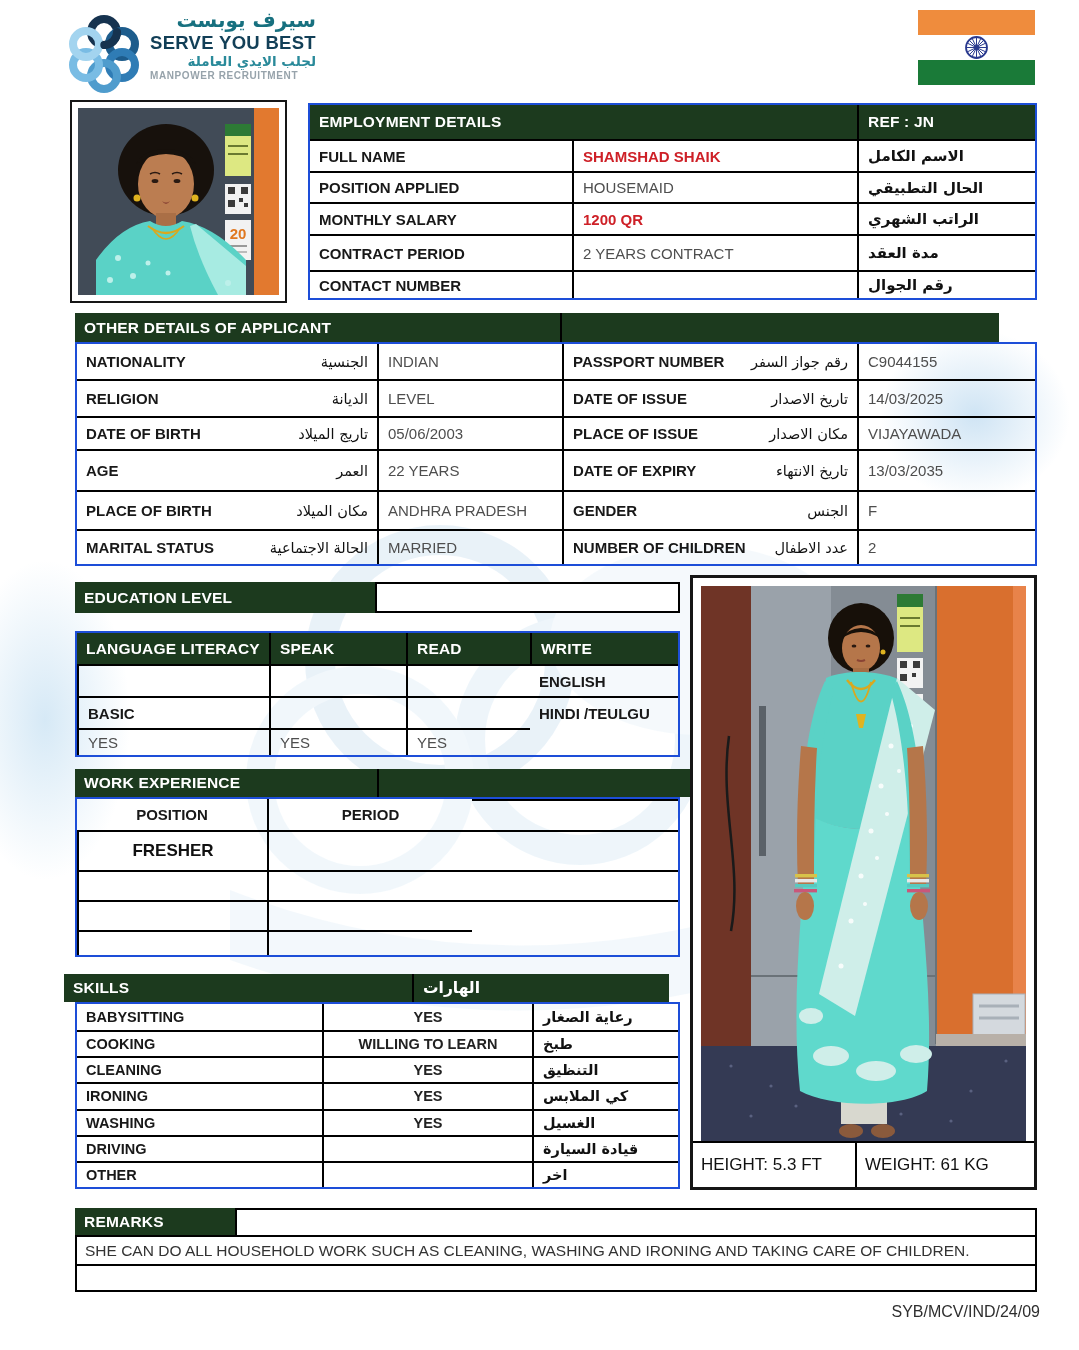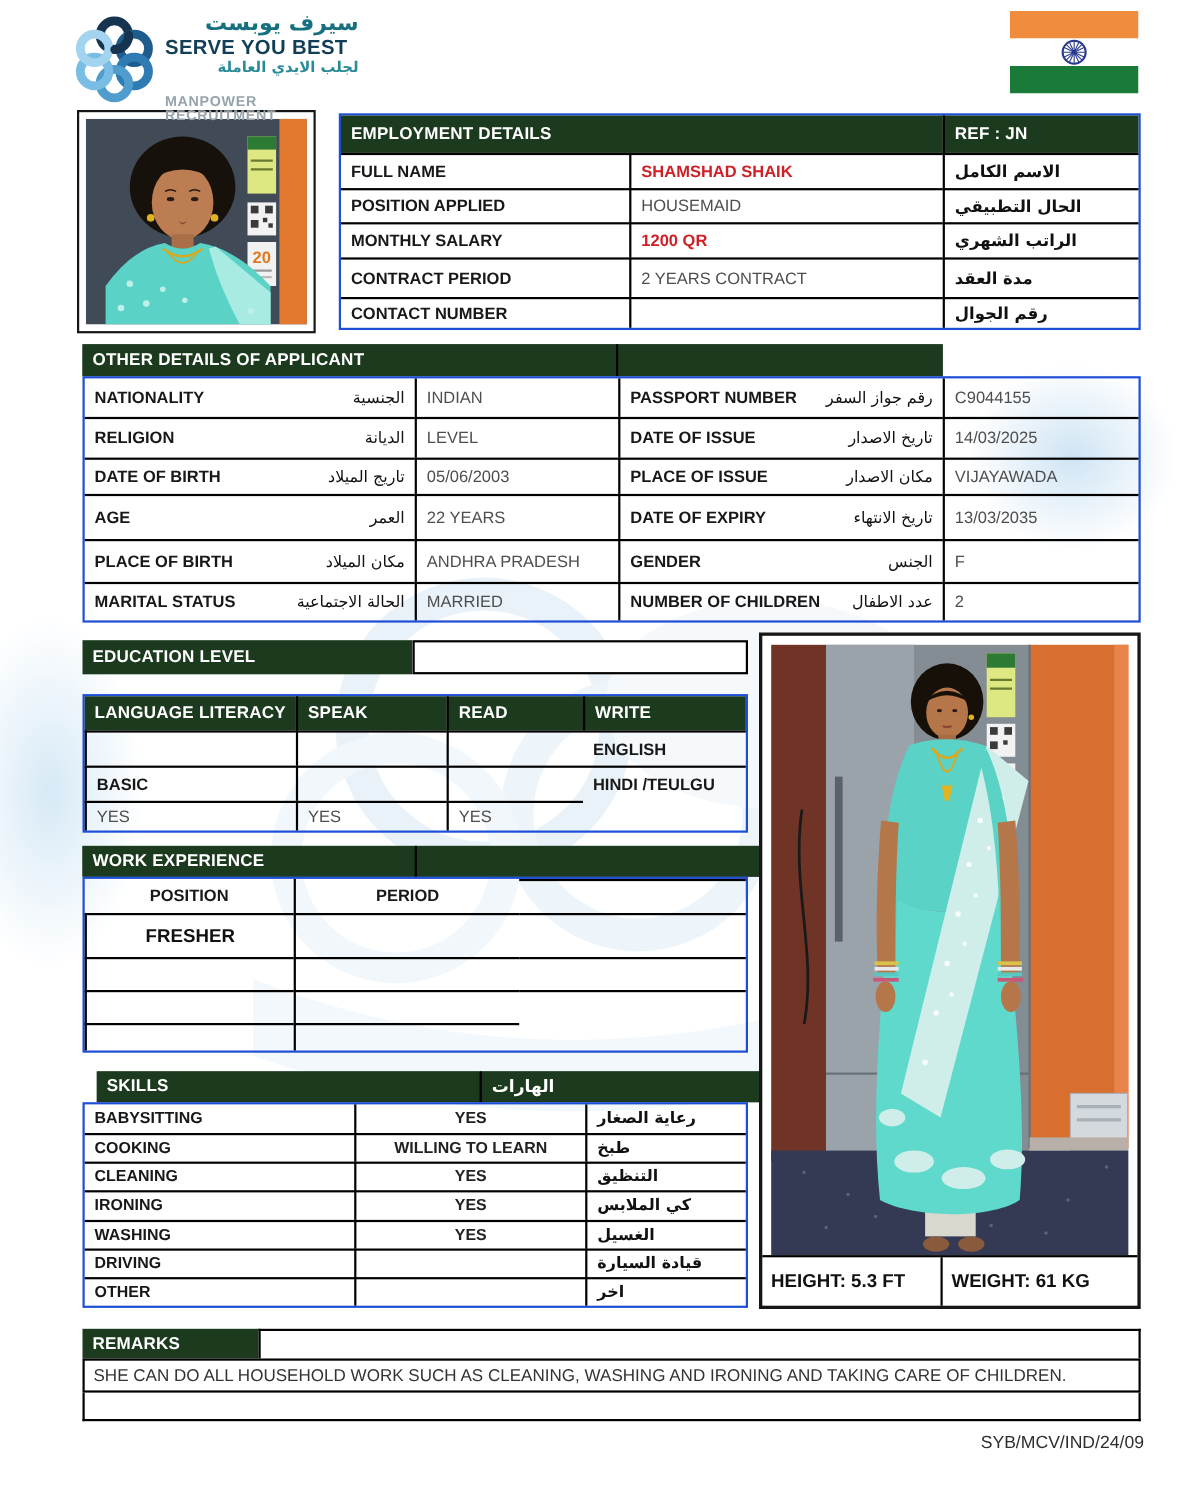--- a/index.html
+++ b/index.html
@@ -9,65 +9,65 @@
   
   .watermark{position:absolute;left:110px;top:470px;width:860px;height:580px;opacity:.13;z-index:0;}
   .blob{position:absolute;border-radius:50%;z-index:0;}
   
   .logo-block{left:66px;top:8px;width:260px;height:96px;display:flex;gap:8px;z-index:2;}
   .logo-rings{width:76px;height:92px;flex:0 0 auto;}
   .logo-text{padding-top:2px;line-height:1.05;}
   .logo-ar{font-family:"DejaVu Sans",sans-serif;font-size:20px;font-weight:bold;color:#17707f;}
   .logo-en{font-size:18.5px;font-weight:bold;color:#123f57;letter-spacing:.3px;margin-top:2px;}
   .logo-tag-ar{font-family:"DejaVu Sans",sans-serif;font-size:13.5px;font-weight:bold;color:#2a8a9a;margin-top:2px;}
-  .logo-tag-en{font-size:13px;font-weight:bold;color:#97a3ab;letter-spacing:.6px;margin-top:16px;}
+  .logo-tag-en{font-size:10px;font-weight:bold;color:#97a3ab;letter-spacing:.6px;margin-top:2px;}
   .flag{left:918px;top:10px;width:117px;height:75px;z-index:2;}
   
   .green{background:#1c3a1e;color:#fff;}
   .cell{display:flex;align-items:center;padding:0 9px;font-size:15px;box-sizing:border-box;overflow:hidden;}
   .bt{border-top:2px solid #000;}
   .bl{border-left:2px solid #000;}
   .hdr{font-weight:bold;font-size:15.5px;letter-spacing:.2px;}
   .lbl{font-weight:bold;color:#181818;}
   .val{color:#4e4e4e;}
   .red{color:#ce2027;font-weight:bold;}
   .ar{font-family:"DejaVu Sans",sans-serif;font-weight:bold;color:#111;justify-content:flex-end;}
   .pair{display:flex;align-items:center;justify-content:space-between;padding:0 9px;box-sizing:border-box;overflow:hidden;}
   .pair .en{font-weight:bold;font-size:15px;color:#181818;}
   .pair .arr{font-family:"DejaVu Sans",sans-serif;font-weight:normal;font-size:14.5px;color:#111;}
   .ctr{justify-content:center;}
   .tbl{display:grid;border:2px solid #1d4ed8;box-sizing:border-box;z-index:1;background:transparent;}
   
   .emp{left:308px;top:103px;width:729px;height:197px;grid-template-columns:262px 285px 1fr;
        grid-template-rows:34px 32px 31px 32px 36px 1fr;}
-  .other-banner{left:75px;top:313px;width:782px;height:29px;display:grid;grid-template-columns:485px 1fr;z-index:1;}
+  .other-banner{left:75px;top:313px;width:924px;height:29px;display:grid;grid-template-columns:485px 1fr;z-index:1;}
   .other{left:75px;top:342px;width:962px;height:224px;grid-template-columns:300px 185px 295px 1fr;
          grid-template-rows:35px 37px 33px 41px 39px 1fr;}
   .edu-banner{left:75px;top:582px;width:300px;height:31px;display:flex;align-items:center;padding:0 9px;box-sizing:border-box;z-index:1;}
   .edu-box{left:375px;top:582px;width:305px;height:31px;border:2px solid #000;background:#fff;box-sizing:border-box;z-index:1;}
   .lang{left:75px;top:631px;width:605px;height:126px;grid-template-columns:192px 137px 124px 1fr;
         grid-template-rows:31px 32px 32px 1fr;}
   .work-banner{left:75px;top:769px;width:723px;height:28px;display:grid;grid-template-columns:302px 1fr;z-index:1;}
   .work{left:75px;top:797px;width:605px;height:160px;grid-template-columns:190px 205px 1fr;
         grid-template-rows:31px 40px 30px 30px 1fr;}
-  .skills-banner{left:88px;top:974px;width:605px;height:28px;display:grid;grid-template-columns:348px 1fr;z-index:1;}
+  .skills-banner{left:64px;top:974px;width:605px;height:28px;display:grid;grid-template-columns:348px 1fr;z-index:1;}
   .skills{left:75px;top:1002px;width:605px;height:187px;grid-template-columns:245px 210px 1fr;
           grid-template-rows:repeat(7,1fr);}
   .skills .cell{font-size:14.5px;}
   .skills .sval{font-weight:bold;color:#222;}
   
   .photo-small{left:70px;top:100px;width:217px;height:203px;border:2px solid #161616;background:#fff;
                padding:6px;box-sizing:border-box;z-index:1;}
   .photo-small svg{display:block;width:100%;height:100%;}
   .photo-large{left:690px;top:575px;width:347px;height:615px;border:3px solid #161616;background:#fff;
                box-sizing:border-box;display:flex;flex-direction:column;z-index:1;}
   .photo-large-wrap{flex:1;padding:8px 8px 0 8px;}
   .photo-large-wrap svg{display:block;width:100%;height:100%;}
   .hw-row{height:46px;display:grid;grid-template-columns:162px 1fr;border-top:2px solid #000;}
-  .hw-cell{display:flex;align-items:center;padding:0 8px;font-weight:bold;font-size:17px;color:#111;}
+  .hw-cell{display:flex;align-items:center;padding:0 8px;font-weight:normal;font-size:17px;color:#111;}
   
   .remarks-row1{left:75px;top:1208px;width:962px;height:27px;display:grid;grid-template-columns:160px 1fr;z-index:1;}
   .remarks-white{border:2px solid #000;border-bottom:none;background:transparent;}
   .remarks-row2{left:75px;top:1235px;width:962px;height:31px;border:2px solid #000;box-sizing:border-box;
                 display:flex;align-items:center;padding:0 8px;font-size:15.5px;color:#333;z-index:1;}
   .remarks-row3{left:75px;top:1266px;width:962px;height:26px;border:2px solid #000;border-top:none;box-sizing:border-box;z-index:1;}
   .footer-code{left:780px;top:1303px;width:260px;text-align:right;font-size:16px;color:#2e2e2e;z-index:1;}
 </style>
 </head>
 <body>

